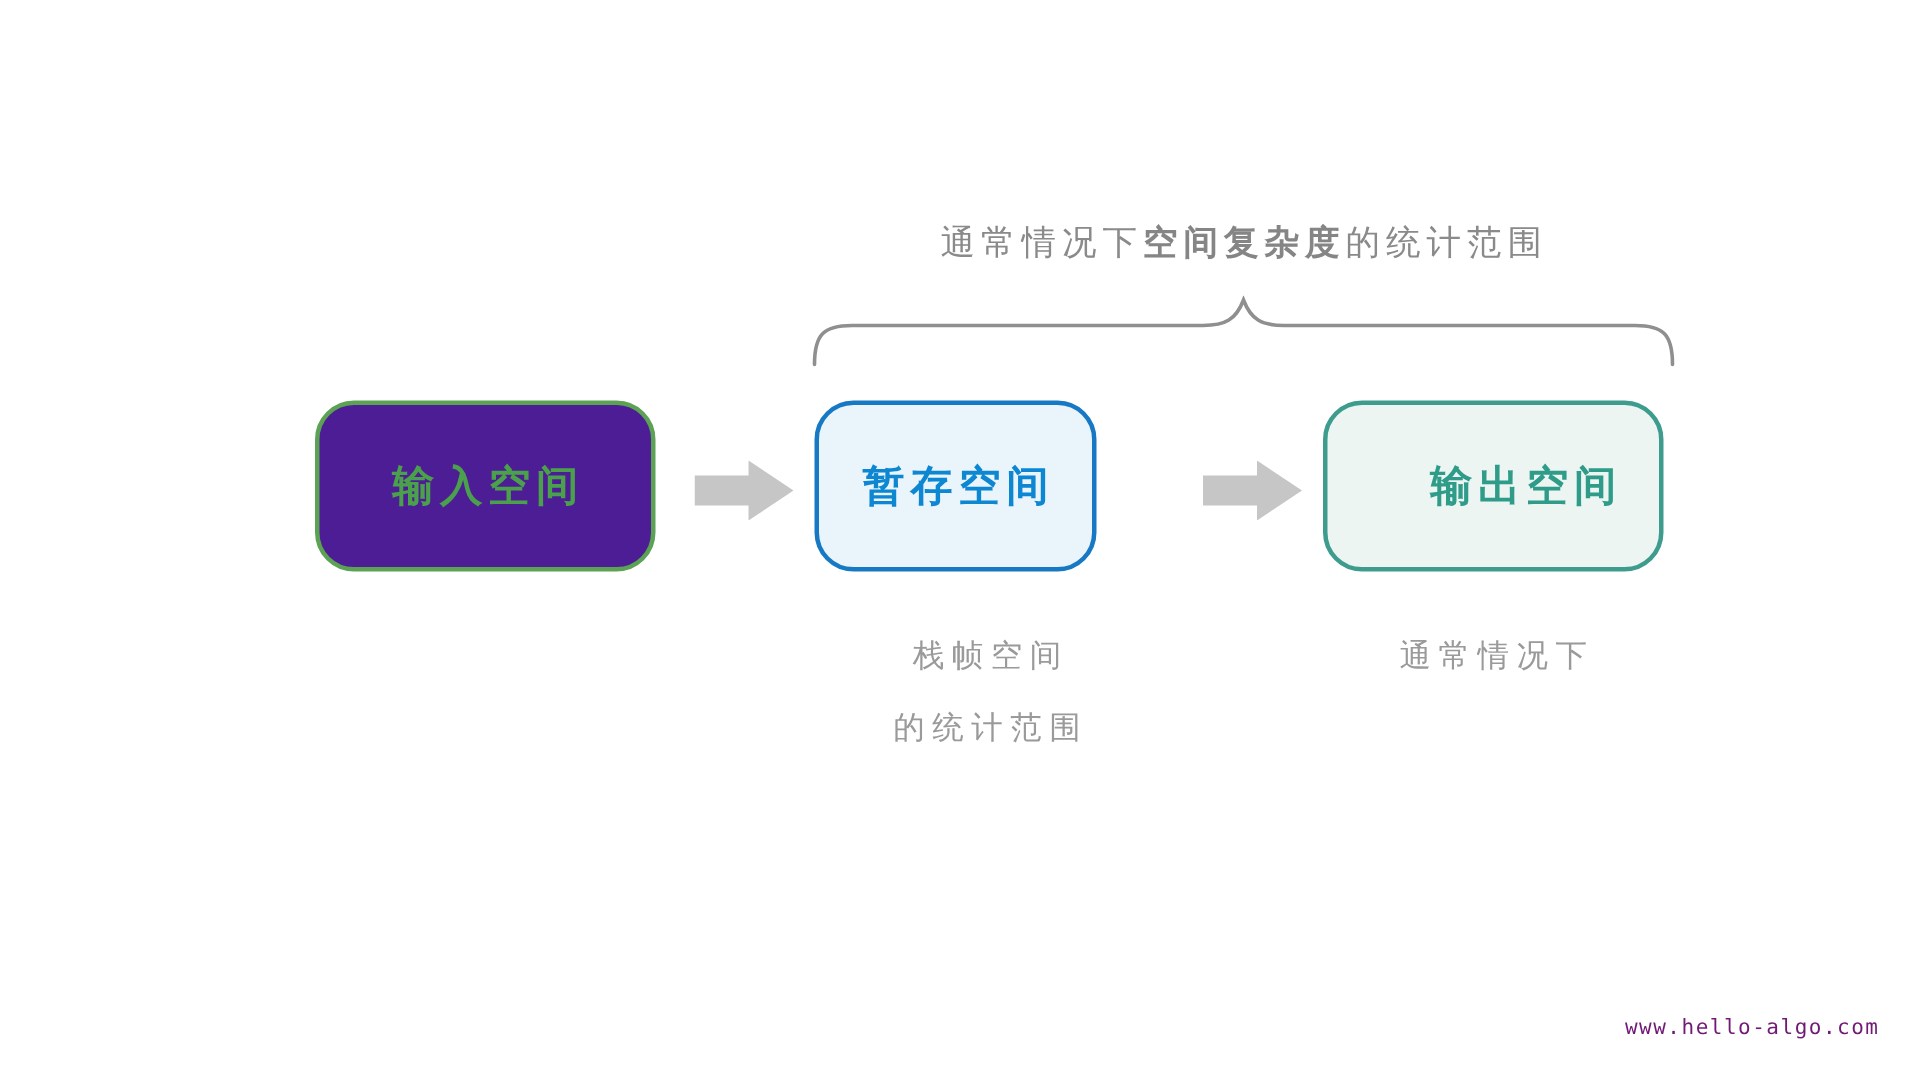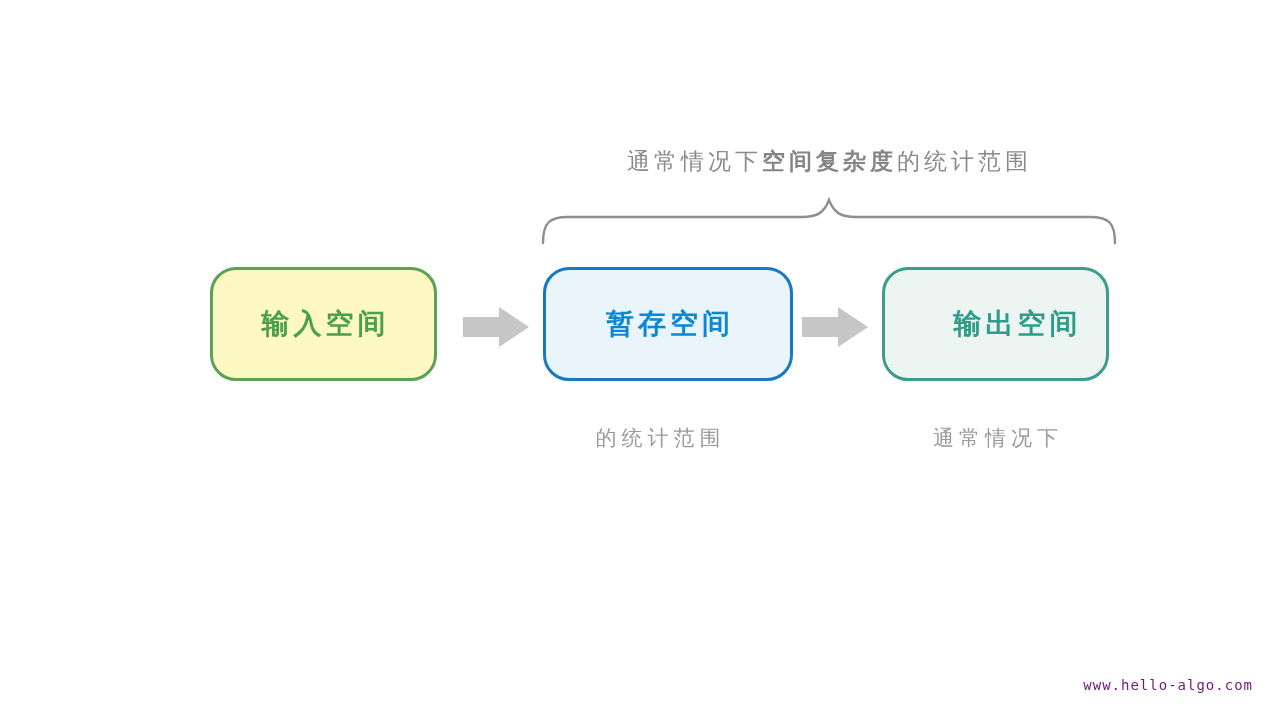--- a/index.html
+++ b/index.html
@@ -47,22 +47,22 @@
     border: 3px solid;
     border-radius: 26px;
     display: flex;
     align-items: center;
     justify-content: center;
     font-size: 28px;
     font-weight: 700;
     letter-spacing: 4px;
     text-indent: 4px;
   }
-  .box-input  { left: 190px; border-color: #5ba254; background: #fef9c3; color: #4ba04b; }
-  .box-temp   { left: 523px; width: 250px; border-color: #1779c4; background: #e9f4fb; color: #0e87d3; }
+  .box-input  { left: 190px; border-color: #5ba254; background: #4c1d95; color: #4ba04b; }
+  .box-temp   { left: 523px; width: 188px; border-color: #1779c4; background: #e9f4fb; color: #0e87d3; }
   .box-output { left: 862px; border-color: #3d9c8d; background: #ecf5f2; color: #2f9c8a; padding-left: 40px; }
 
   
   .arrow { position: absolute; top: 307px; width: 66px; height: 40px; }
   .arrow-1 { left: 443px; }
   .arrow-2 { left: 782px; }
 
   
   .ann-col {
     position: absolute;
@@ -118,20 +118,21 @@
   <svg class="arrow arrow-2" viewBox="0 0 66 40" aria-hidden="true">
     <polygon points="0,10 36,10 36,0 66,20 36,40 36,30 0,30" fill="#c6c6c6"></polygon>
   </svg>
 
   <div class="box box-output">
     <span>输出空间</span>
   </div>
 
 
   <div class="ann-col ann-col-temp">
+    <div class="ann-item">栈帧空间</div>
     <div class="ann-item">的统计范围</div>
   </div>
 
   <div class="ann-col ann-col-output">
     <div class="ann-item">通常情况下</div>
   </div>
 
   <div class="watermark">www.hello-algo.com</div>
 
 </div>

